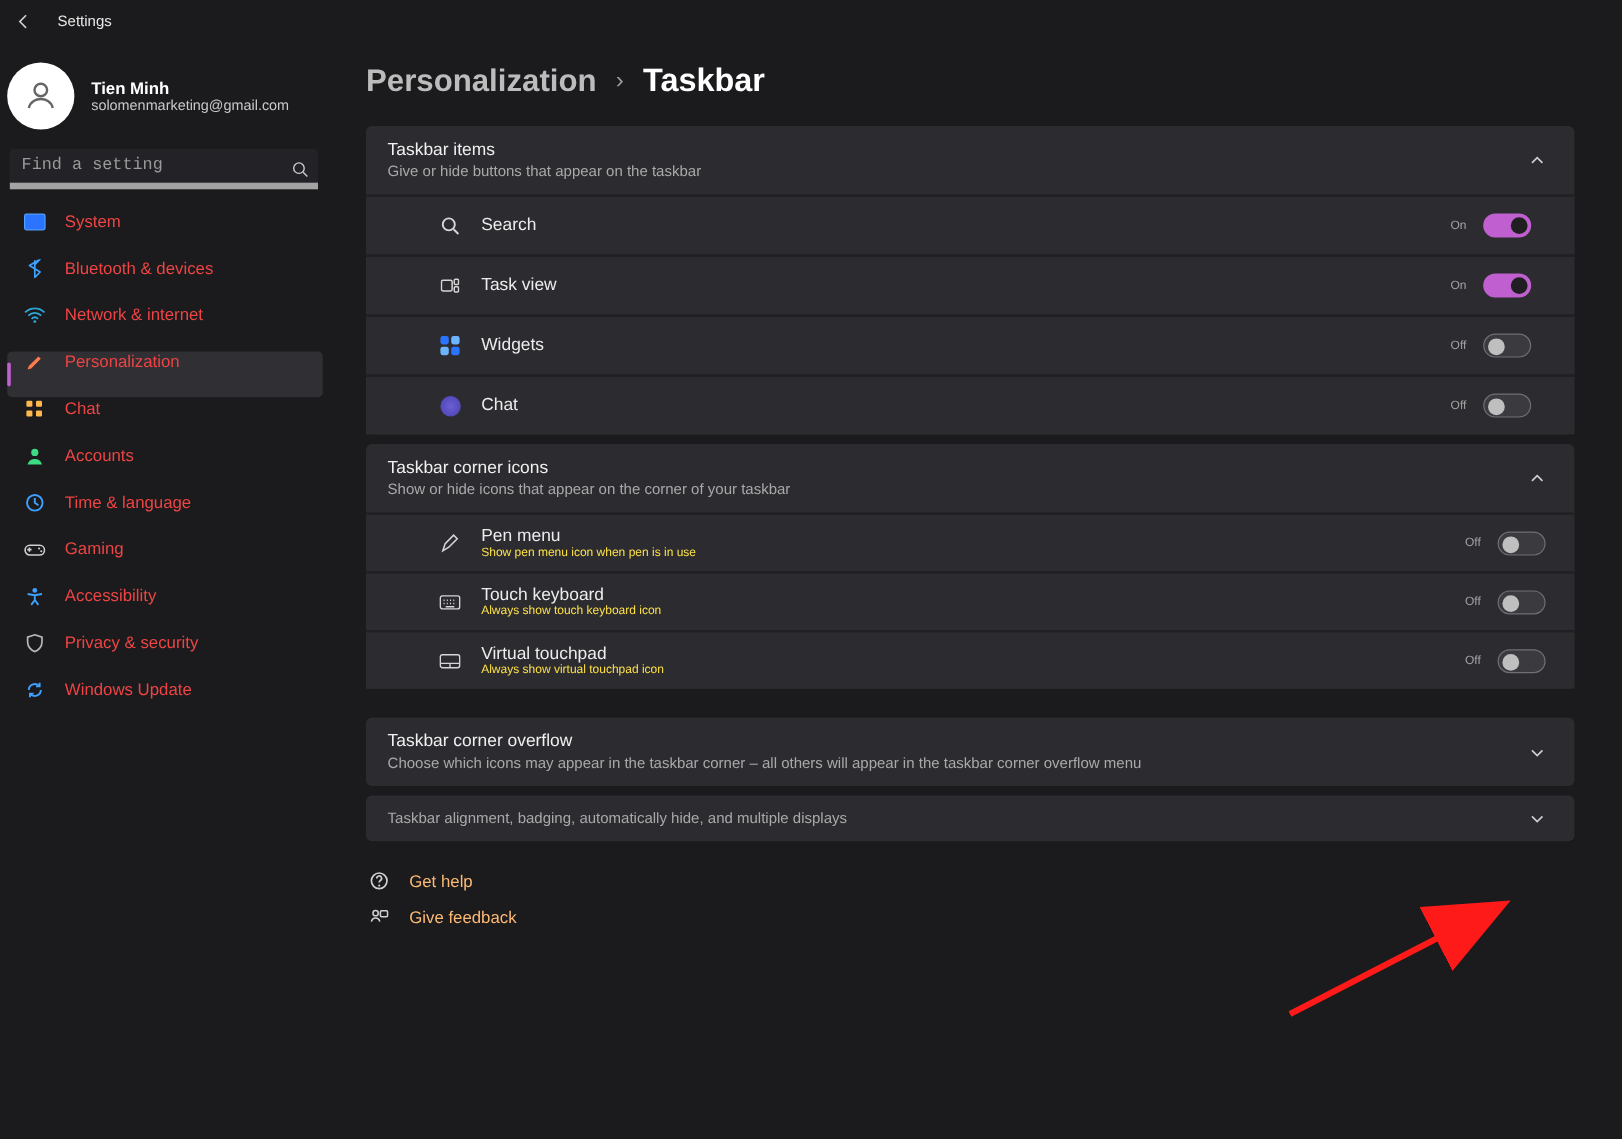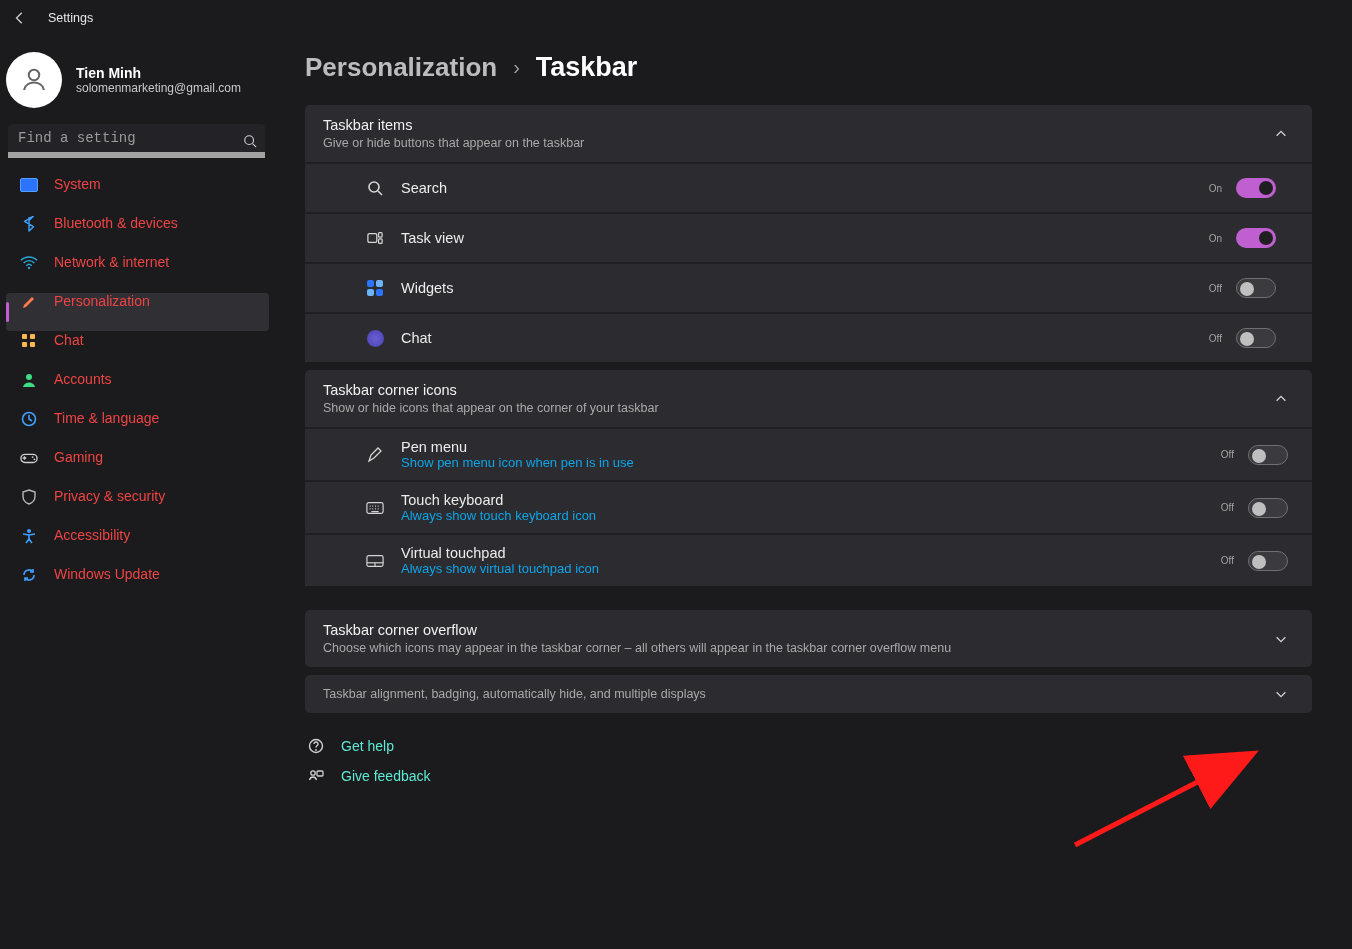--- a/index.html
+++ b/index.html
@@ -77,37 +77,37 @@
   .chev { color:#cfcfcf; }
 
   .item-row {
     display:flex; align-items:center; justify-content:space-between;
     padding:14px 36px 14px 60px; background:#2b2b30; border-top:2px solid #202024;
   }
   .item-row.tight { padding:10px 24px 10px 60px; }
   .item-left { display:flex; align-items:center; gap:16px; }
   .item-left .ico2 { width:20px; height:20px; display:flex; align-items:center; justify-content:center; color:#d6d6d6; }
   .item-title { font-size:14.5px; color:#ececec; }
-  .item-sub   { font-size:13px; color:#0ea5e9; }
+  .item-sub   { font-size:10px; color:#fde047; }
 
   
   .toggle-wrap { display:flex; align-items:center; gap:14px; }
   .toggle-label { font-size:10px; color:#a3a3a3; }
   .toggle { width:40px; height:20px; border-radius:20px; position:relative; }
   .toggle.on  { background:#c060d0; }
   .toggle.off { background:#3a3a3f; border:1px solid #6f6f74; }
   .toggle .knob {
     position:absolute; top:3px; width:14px; height:14px; border-radius:50%;
   }
   .toggle.on  .knob { right:3px; background:#1f1f22; }
   .toggle.off .knob { left:3px;  background:#bfbfbf; }
 
   
   .aux-links { margin-top:24px; display:flex; flex-direction:column; gap:12px; padding-left:2px;}
-  .aux-link { display:flex; align-items:center; gap:16px; font-size:14px; color:#5eead4; cursor:pointer;}
+  .aux-link { display:flex; align-items:center; gap:16px; font-size:14px; color:#fdba74; cursor:pointer;}
   .aux-link .ico3 { width:18px; height:18px; color:#d0d0d0; display:flex; align-items:center; justify-content:center;}
 
   
   .red-arrow { position:absolute; pointer-events:none; }
 
   svg { display:block; }
   .chip { width:18px; height:14px; background:#2a74ff; border:1px solid #52a0ff; border-radius:2px;}
   .widget-ico { width:16px; height:16px; display:grid; grid-template-columns:1fr 1fr; grid-template-rows:1fr 1fr; gap:2px; }
   .widget-ico span:nth-child(1){background:#2a74ff;border-radius:2px;}
   .widget-ico span:nth-child(2){background:#6db4ff;border-radius:2px;}
@@ -219,35 +219,35 @@
           <svg width="18" height="14" viewBox="0 0 20 14">
               <rect x="1" y="3" width="18" height="9" rx="4.5" fill="none" stroke="currentColor" stroke-width="1.5"></rect>
               <circle cx="14" cy="6" r="1" fill="currentColor"></circle>
               <circle cx="16" cy="8.5" r="1" fill="currentColor"></circle>
               <path d="M5 5v4M3 7h4" stroke="currentColor" stroke-width="1.5"></path>
             </svg>
         </span>
         <span>Gaming</span>
       </div>
       <div class="nav-item">
-        <span class="ico priv">
-          <svg width="16" height="16" viewBox="0 0 16 16">
-              <path d="M8 1l6 2v4c0 4-3 7-6 8-3-1-6-4-6-8V3z" fill="none" stroke="currentColor" stroke-width="1.4"></path>
-            </svg>
-        </span>
-        <span>Privacy &amp; security</span>
-      </div>
-      <div class="nav-item">
         <span class="ico a11y">
           <svg width="16" height="16" viewBox="0 0 16 16">
               <circle cx="8" cy="3" r="2" fill="currentColor"></circle>
               <path d="M2 6l6 1 6-1M8 7v4l-3 4M8 11l3 4" fill="none" stroke="currentColor" stroke-width="1.6"></path>
             </svg>
         </span>
         <span>Accessibility</span>
+      </div>
+      <div class="nav-item">
+        <span class="ico priv">
+          <svg width="16" height="16" viewBox="0 0 16 16">
+              <path d="M8 1l6 2v4c0 4-3 7-6 8-3-1-6-4-6-8V3z" fill="none" stroke="currentColor" stroke-width="1.4"></path>
+            </svg>
+        </span>
+        <span>Privacy &amp; security</span>
       </div>
       <div class="nav-item">
         <span class="ico upd">
           <svg width="16" height="16" viewBox="0 0 16 16">
               <path d="M3 8a5 5 0 0 1 9-3M13 8a5 5 0 0 1-9 3" fill="none" stroke="currentColor" stroke-width="1.6"></path>
               <path d="M12 2v3h-3M4 14v-3h3" fill="none" stroke="currentColor" stroke-width="1.6"></path>
             </svg>
         </span>
         <span>Windows Update</span>
       </div>

